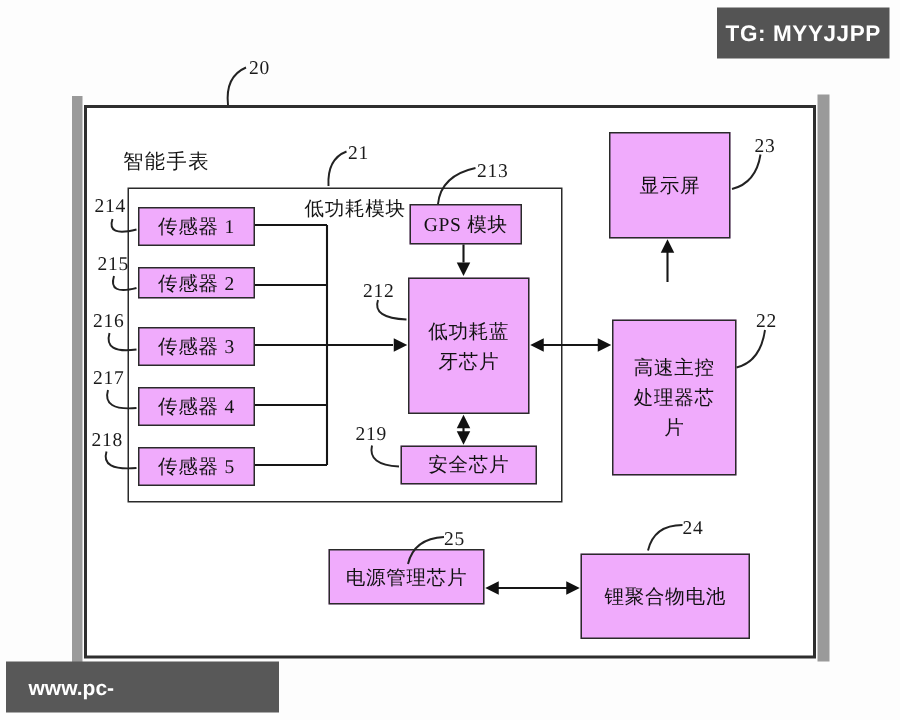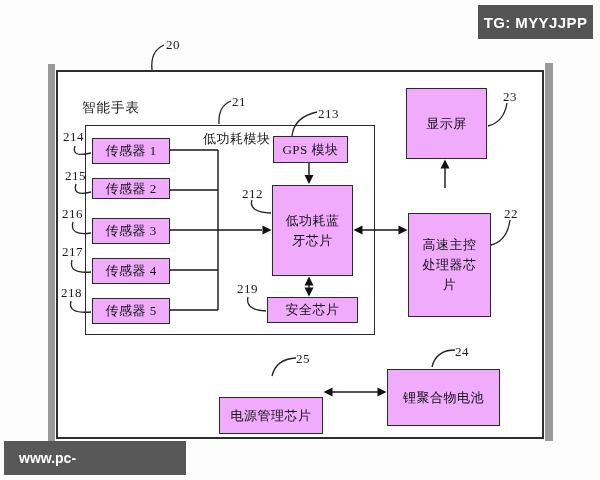--- a/index.html
+++ b/index.html
@@ -39,21 +39,21 @@
   #sensor-1{left:92px;top:138px;width:78px;height:26px;}
   #sensor-2{left:92px;top:178px;width:78px;height:21px;}
   #sensor-3{left:92px;top:218px;width:78px;height:26px;}
   #sensor-4{left:92px;top:258px;width:78px;height:26px;}
   #sensor-5{left:92px;top:298px;width:78px;height:26px;}
   #gps-box{left:273px;top:136px;width:75px;height:27px;}
   #bt-box{left:272px;top:185px;width:81px;height:91px;padding:0 10px;}
   #sec-box{left:267px;top:297px;width:91px;height:26px;}
   #proc-box{left:408px;top:189px;width:83px;height:104px;padding:0 12px;margin-top:24px;}
   #disp-box{left:406px;top:88px;width:81px;height:71px;}
-  #power-box{left:219px;top:397px;width:104px;height:37px;}
+  #power-box{left:219px;top:366px;width:104px;height:37px;}
   #battery-box{left:387px;top:369px;width:113px;height:57px;}
   
   .ref{position:absolute;font-size:13px;color:#1a1a1a;z-index:8;letter-spacing:.5px;}
   #ref-20{left:166px;top:37px;}   #ref-21{left:232px;top:94px;}
   #ref-213{left:318px;top:106px;} #ref-212{left:242px;top:186px;}
   #ref-219{left:237px;top:281px;} #ref-23{left:503px;top:89px;}
   #ref-22{left:504px;top:206px;}  #ref-25{left:296px;top:351px;}
   #ref-24{left:455px;top:344px;}  #ref-214{left:63px;top:129px;}
   #ref-215{left:65px;top:168px;}  #ref-216{left:62px;top:206px;}
   #ref-217{left:62px;top:244px;}  #ref-218{left:61px;top:285px;}

